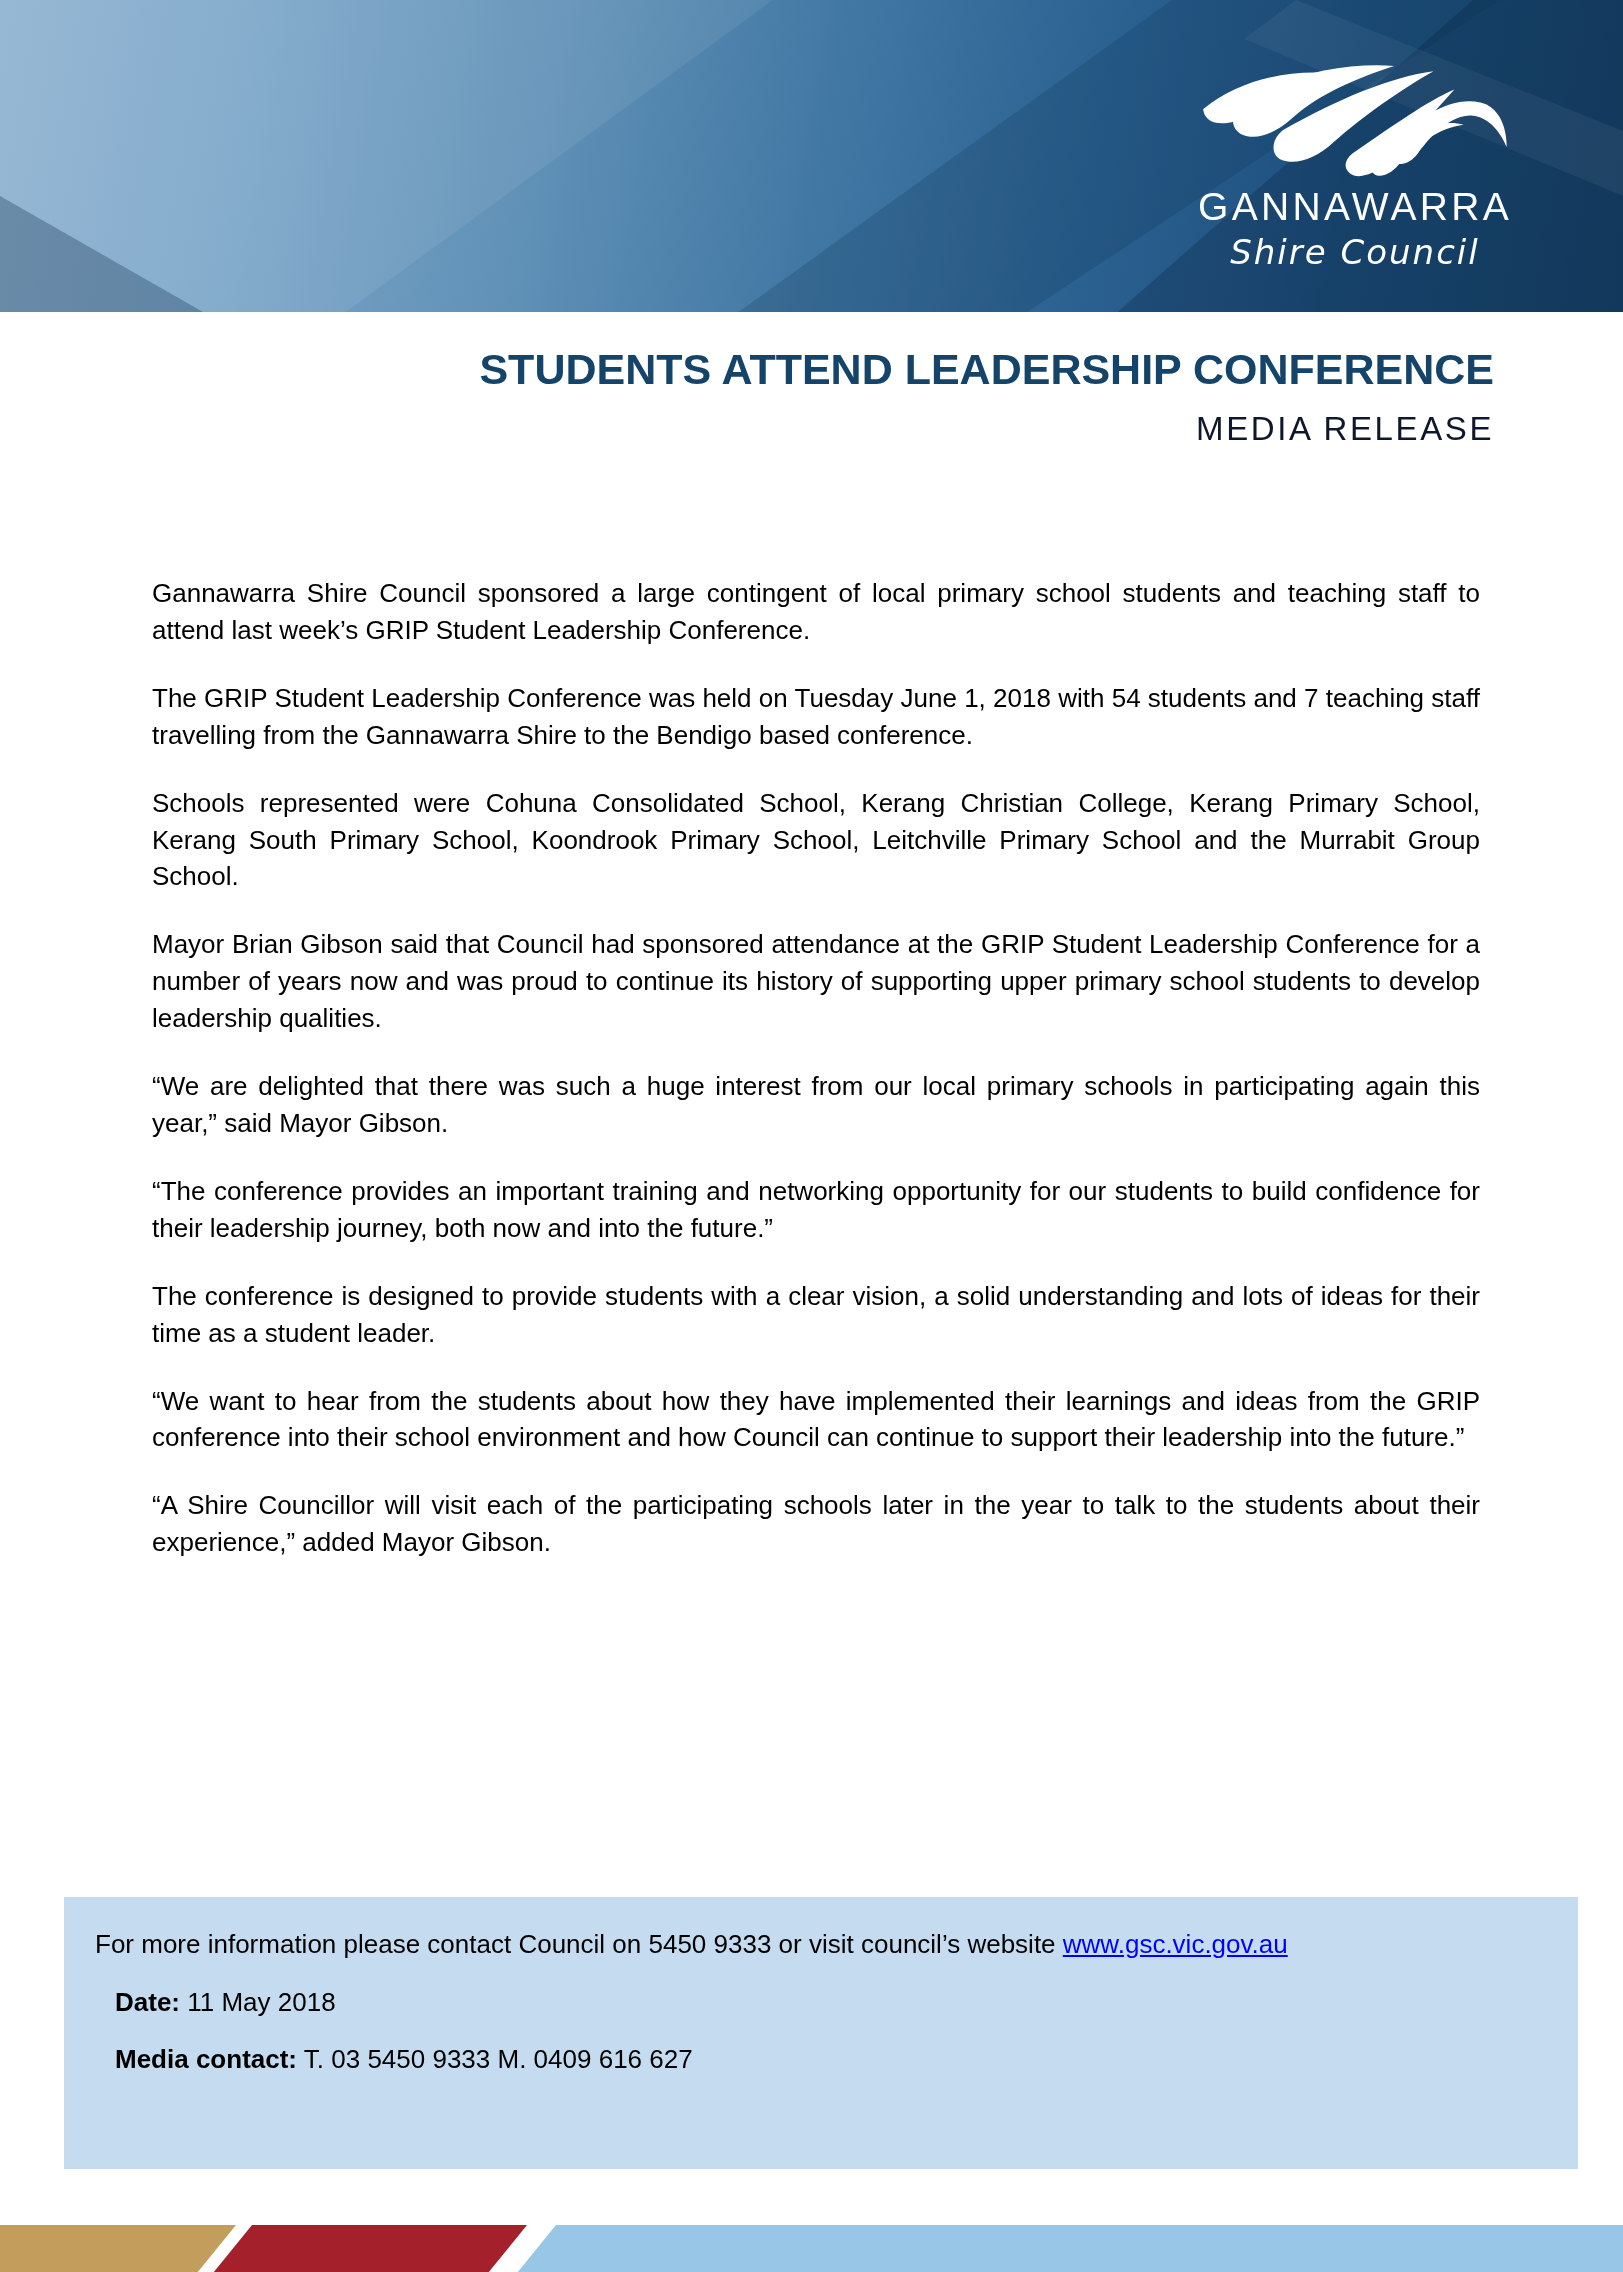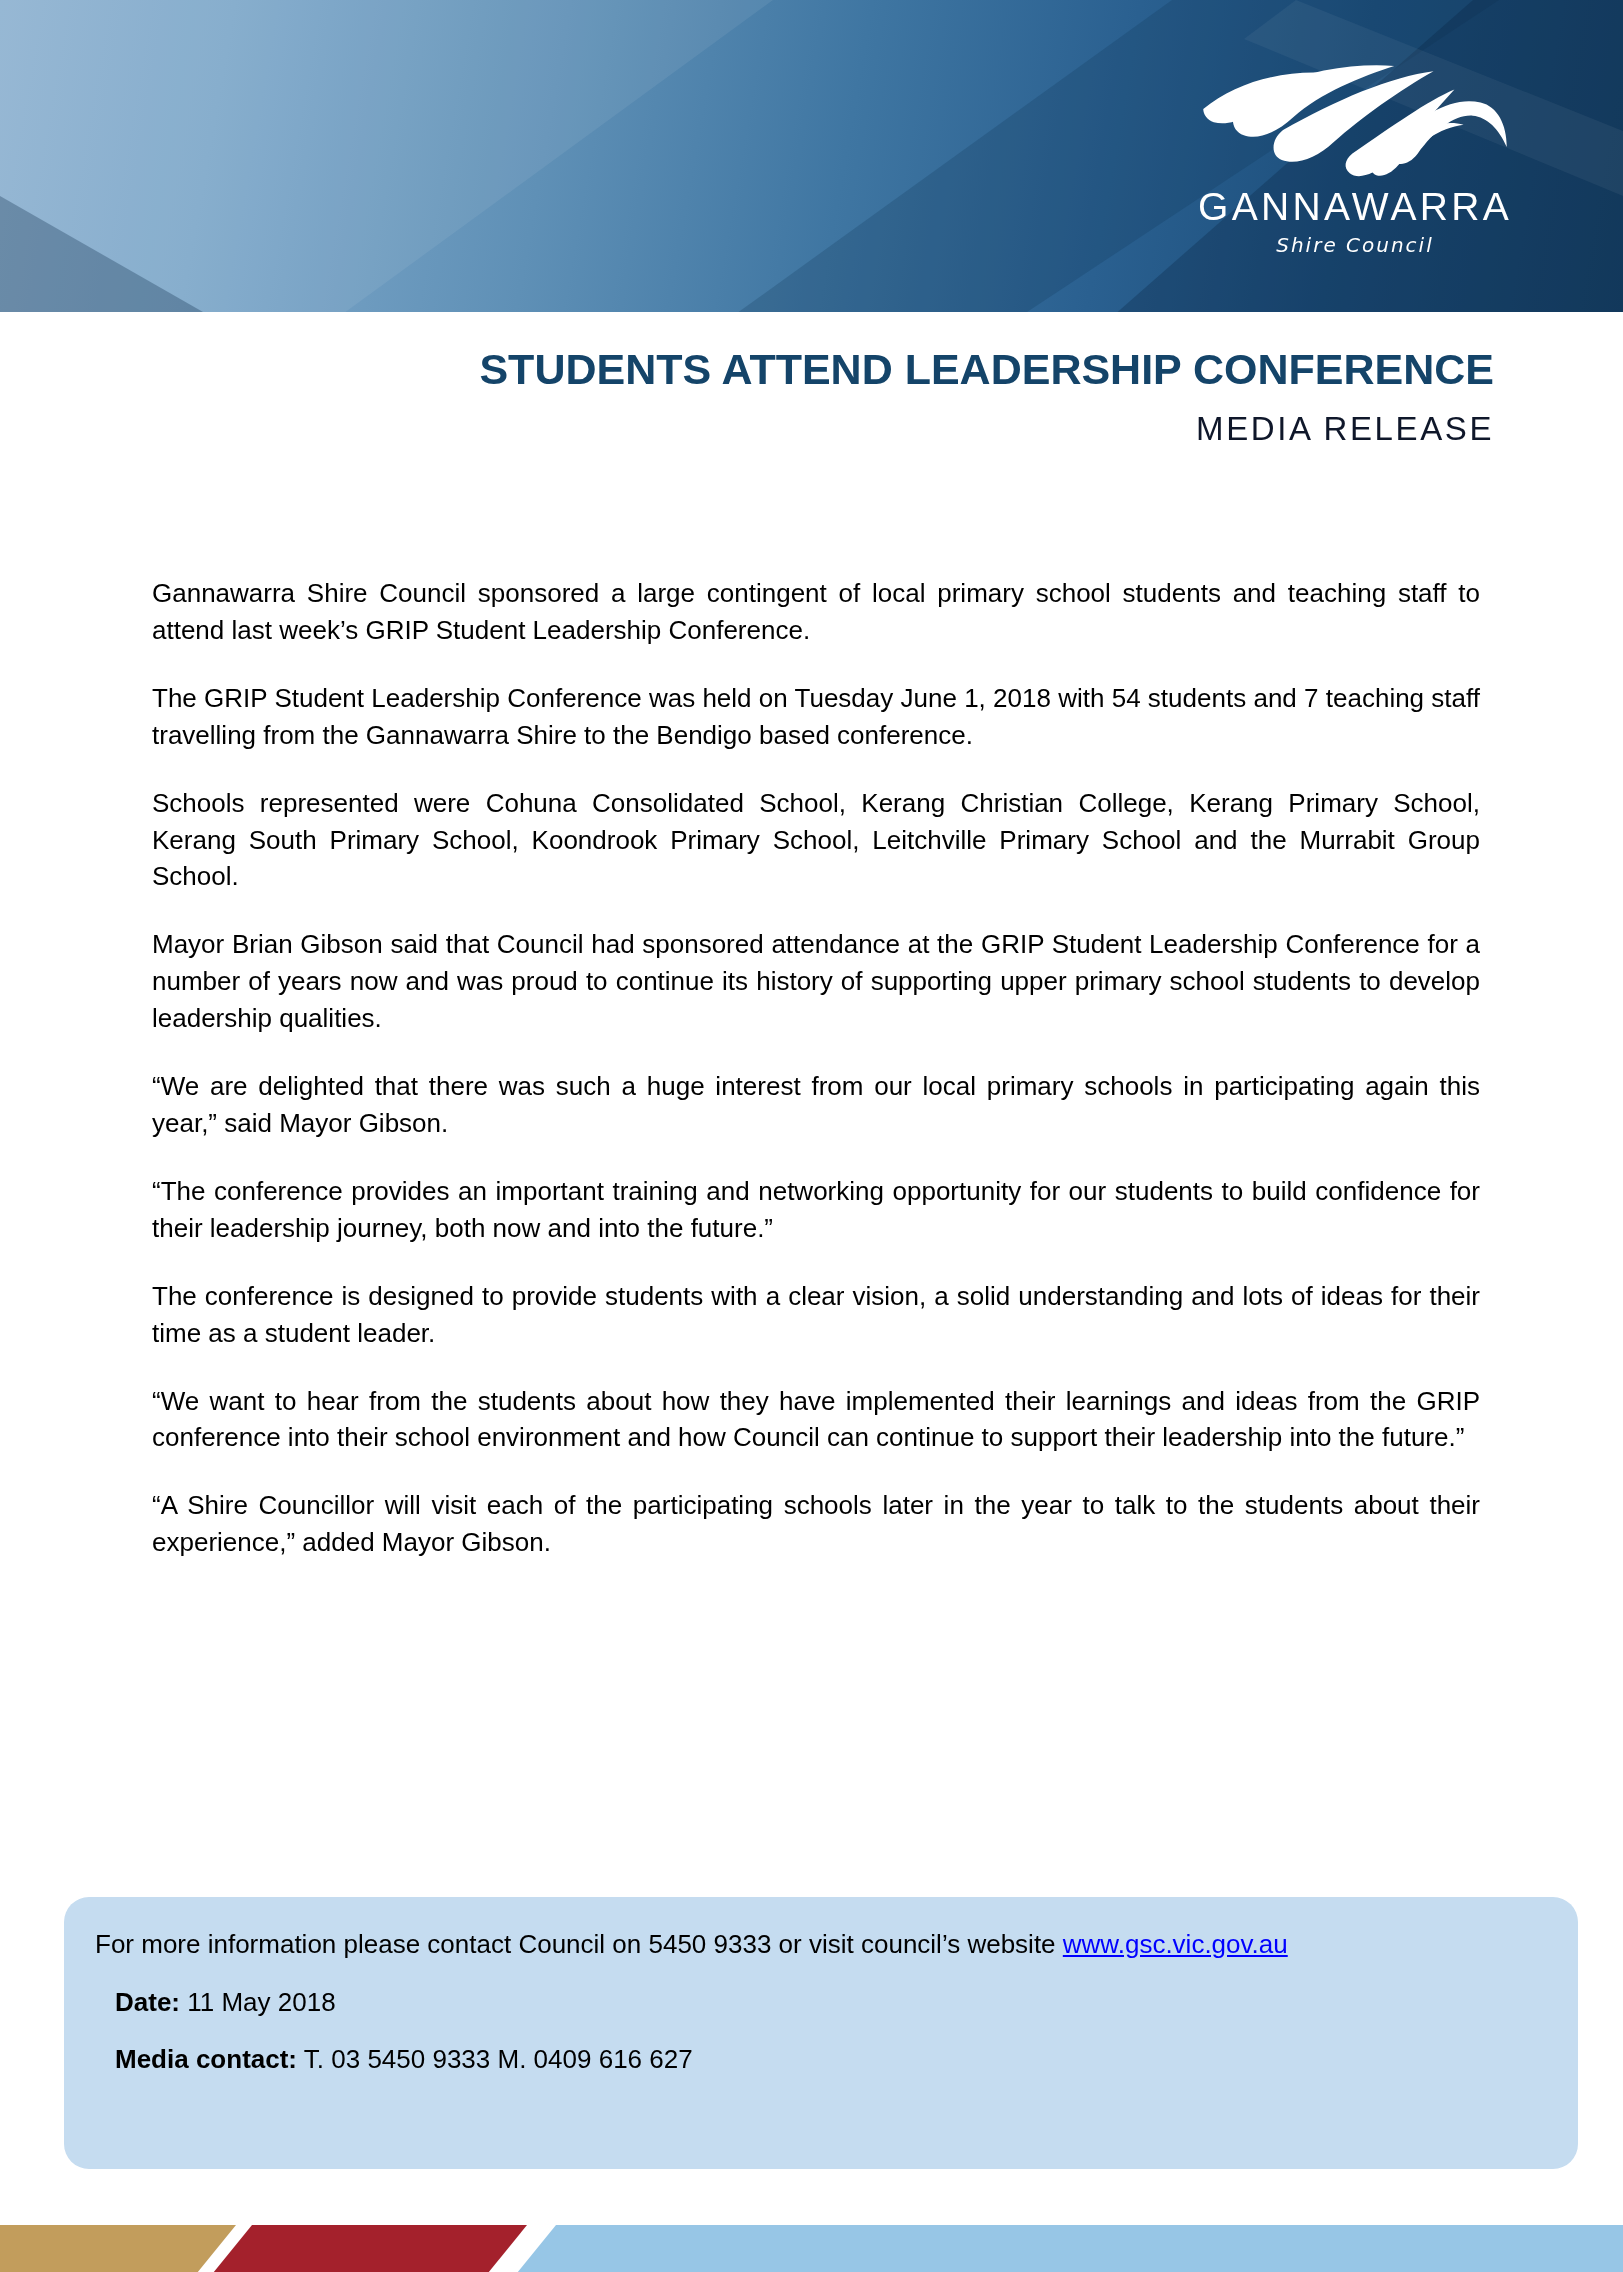--- a/index.html
+++ b/index.html
@@ -91,21 +91,21 @@
     font-size: 39px;
     letter-spacing: 3.3px;
     font-weight: 300;
     line-height: 1;
     margin-top: 3.9px;
     white-space: nowrap;
   }
   .logo-sub {
     color: #ffffff;
     font-family: "DejaVu Sans", sans-serif;
-    font-size: 20px;
+    font-size: 34px;
     font-style: italic;
     letter-spacing: 2px;
     line-height: 1;
     margin-top: 9.2px;
     white-space: nowrap;
   }
 
   
   .titles {
     position: absolute;
@@ -155,21 +155,20 @@
   
   .footer-box {
     position: absolute;
     left: 64px;
     top: 1897px;
     width: 1514px;
     height: 272px;
     background: #c5dcf0;
     box-sizing: border-box;
     padding: 27.5px 31px 0 31px;
-    border-radius: 25px;
   }
   .footer-line {
     color: #000000;
     font-family: "Liberation Sans", sans-serif;
     font-size: 26px;
     line-height: 1.5;
     margin: 0;
   }
   .footer-contact {
     text-align: left;

